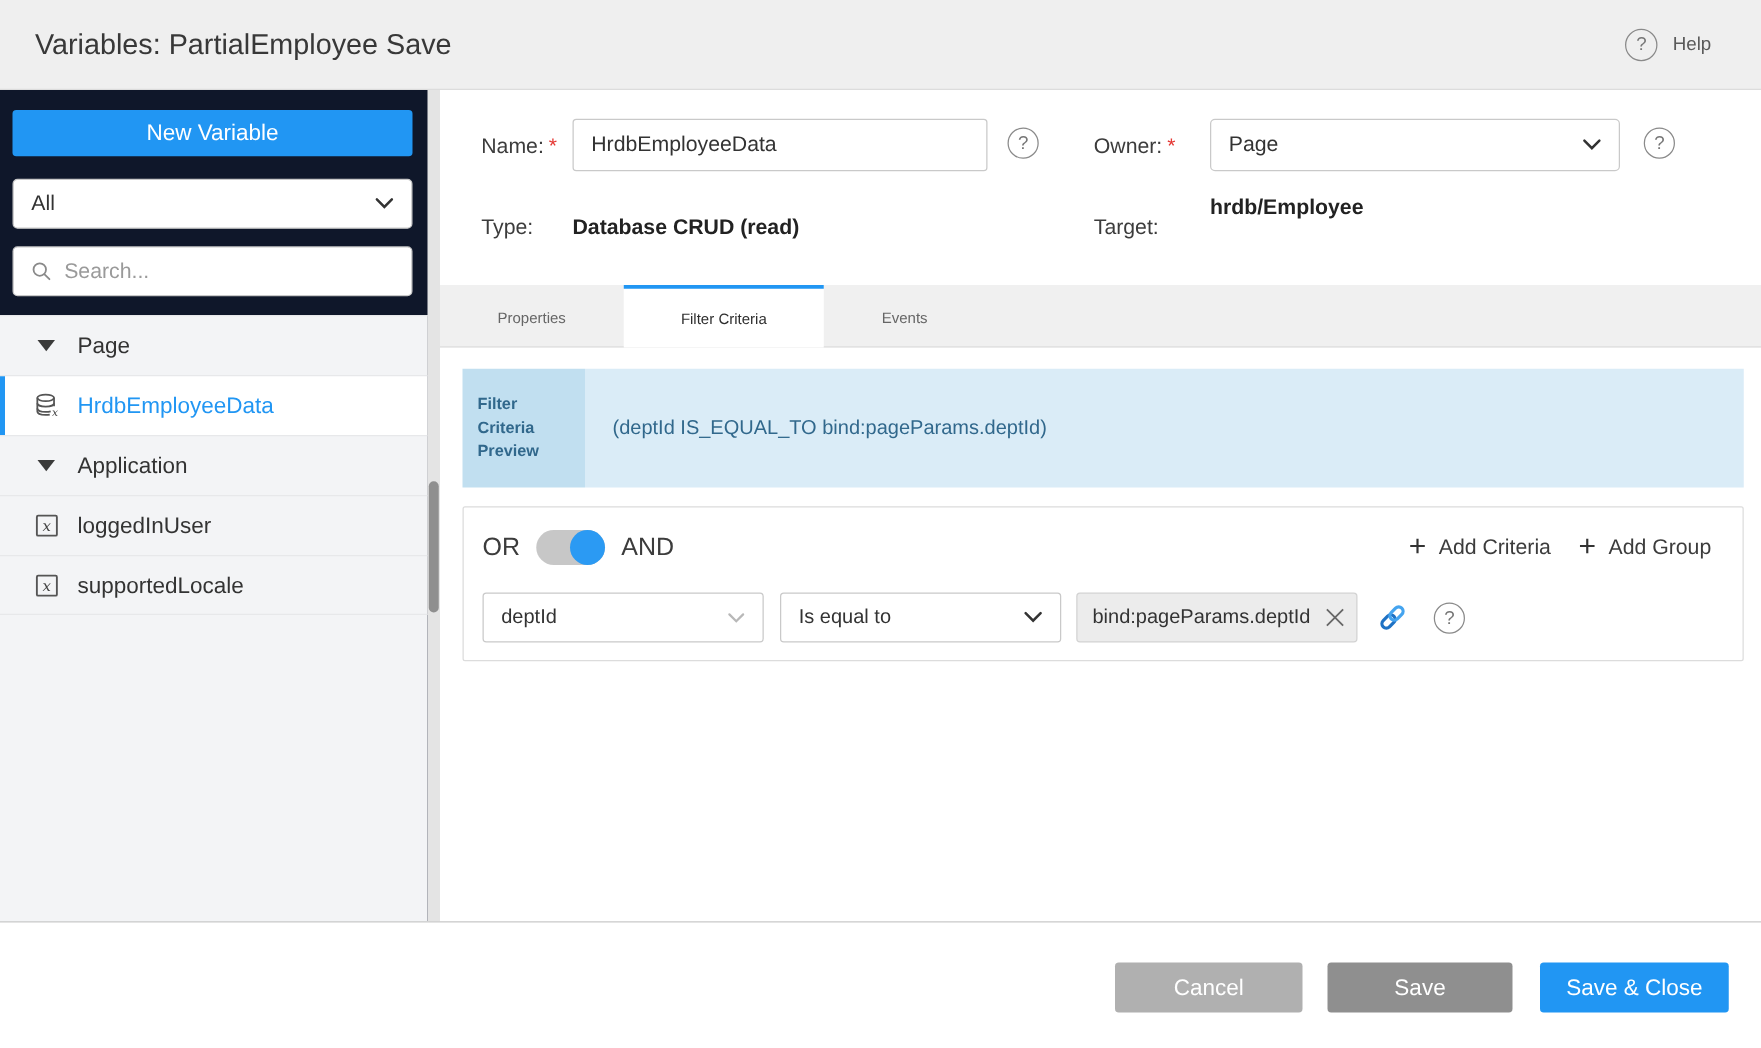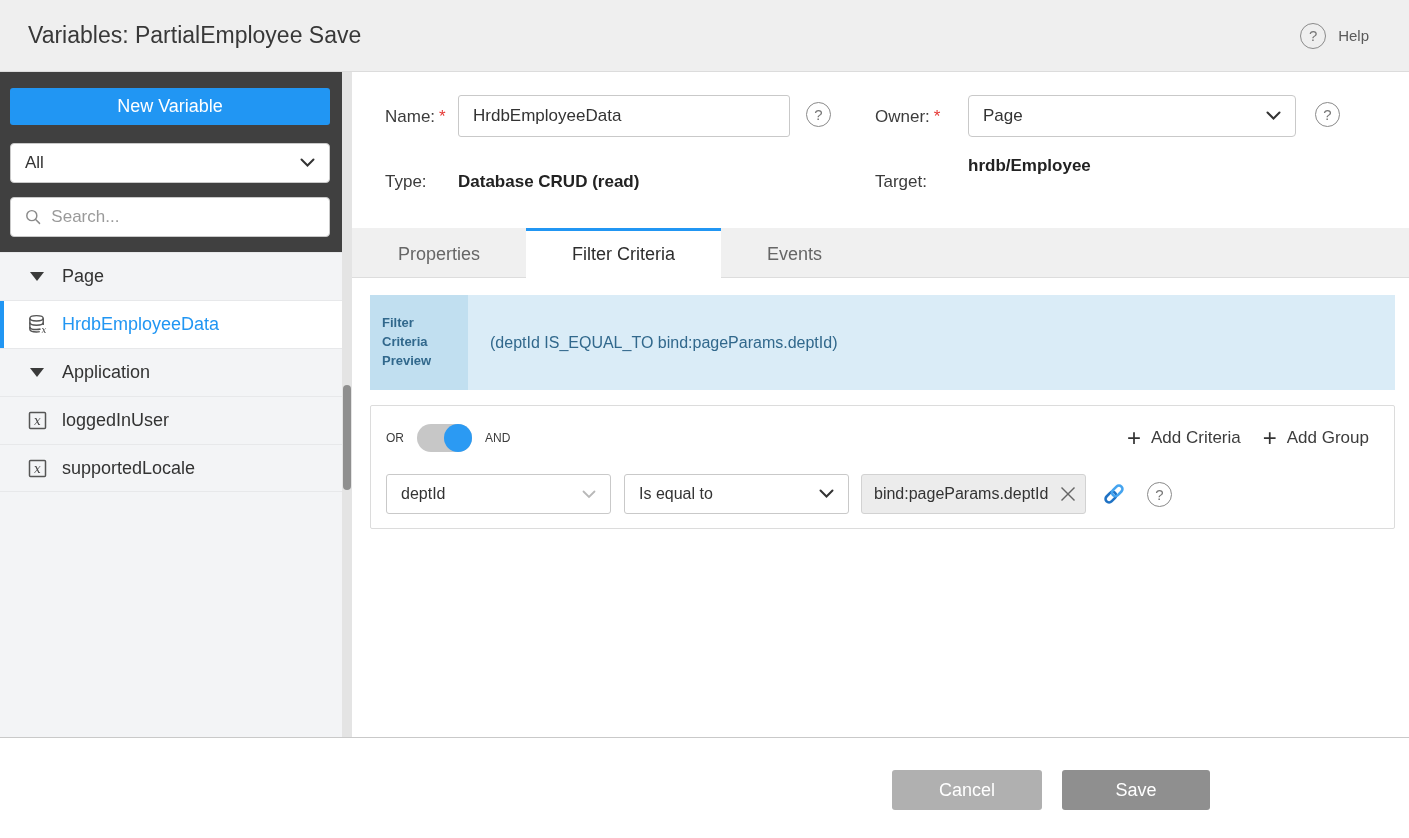--- a/index.html
+++ b/index.html
@@ -21,21 +21,21 @@
   .help-wrap .help-text { font-size:15px; color:#5a5a5a; }
 
   .qmark {
     display:inline-flex; align-items:center; justify-content:center;
     width:26px; height:26px; border:1.6px solid #8a8a8a; border-radius:50%;
     color:#777; font-size:15px; line-height:1; flex:0 0 auto; background:transparent;
   }
   .qmark.small { width:25px; height:25px; }
 
   
-  .sidebar { position:absolute; left:0; top:72px; width:392px; height:665px; background:#404040; }
+  .sidebar { position:absolute; left:0; top:72px; width:392px; height:665px; background:#0f172a; }
   .btn-new {
     position:absolute; left:10px; top:16px; width:320px; height:37px;
     background:#2196f3; color:#fff; font-size:18px; border:none; border-radius:3px; cursor:pointer;
   }
   .select-box {
     position:absolute; background:#fff; border:1px solid #c9c9c9; border-radius:4px;
     display:flex; align-items:center; justify-content:space-between;
     padding:0 14px; font-size:17px; color:#333; cursor:pointer;
   }
   .sb-all { left:10px; top:71px; width:320px; height:40px; }
@@ -82,42 +82,42 @@
   }
   .bold-val { position:absolute; font-size:17px; font-weight:700; color:#222; }
 
   
   .tabbar {
     position:absolute; left:0; top:156px; width:1057px; height:50px;
     background:#f0f0f0; border-bottom:1px solid #ddd; display:flex; align-items:stretch;
   }
   .tab {
     display:flex; align-items:center; justify-content:center; padding:12px 46px;
-    font-size:18px; color:#666; cursor:pointer; border-top:3px solid transparent;text-align:center;
+    font-size:12px; color:#666; cursor:pointer; border-top:3px solid transparent;text-align:center;
   }
   .tab.active {
     background:#fff; color:#2e2e2e; border-top:3px solid #2196f3; margin-bottom:-1px;
   }
 
   
   .preview { position:absolute; left:18px; top:223px; width:1025px; height:95px; display:flex; }
   .preview .plabel {
     width:98px; background:#c1dff0; color:#31688c; font-size:13px; font-weight:700;
     padding:2px 12px; line-height:1.45; display:flex; align-items:center;
   }
   .preview .pval {
     flex:1; background:#daecf7; color:#31688c; font-size:16px;
     display:flex; align-items:center; padding:0 22px;
   }
 
   
   .crit { position:absolute; left:18px; top:333px; width:1025px; height:124px;
     border:1px solid #dcdcdc; border-radius:2px; background:#fff; }
   .toggle-row { position:absolute; left:15px; top:18px; display:flex; align-items:center; gap:13px; }
-  .toggle-row .tlabel { font-size:12px; color:#3c3c3c; }
+  .toggle-row .tlabel { font-size:20px; color:#3c3c3c; }
   .toggle { width:55px; height:28px; background:#c7c7c7; border-radius:14px; position:relative; cursor:pointer; }
   .toggle .knob { position:absolute; right:0; top:0; width:28px; height:28px; border-radius:50%; background:#2b9af3; }
   .add-btns { position:absolute; right:25px; top:20px; display:flex; align-items:center; gap:22px; }
   .add-btn { display:flex; align-items:center; gap:10px; cursor:pointer; }
   .add-btn .plus { font-size:24px; font-weight:300; color:#333; line-height:1; }
   .add-btn .albl { font-size:17px; color:#3c3c3c; }
 
   .fields-row { position:absolute; left:15px; top:68px; display:flex; align-items:center; }
   .fsel {
     width:225px; height:40px; background:#fff; border:1px solid #c9c9c9; border-radius:3px;
@@ -316,13 +316,14 @@
         </svg>
       </span>
       <span class="qmark small">?</span>
     </div>
   </div>
 </div>
 
 <div class="footer">
   <button class="fbtn cancel">Cancel</button>
   <button class="fbtn save">Save</button>
+  <button class="fbtn saveclose">Save &amp; Close</button>
 </div>
 
 </body></html>

